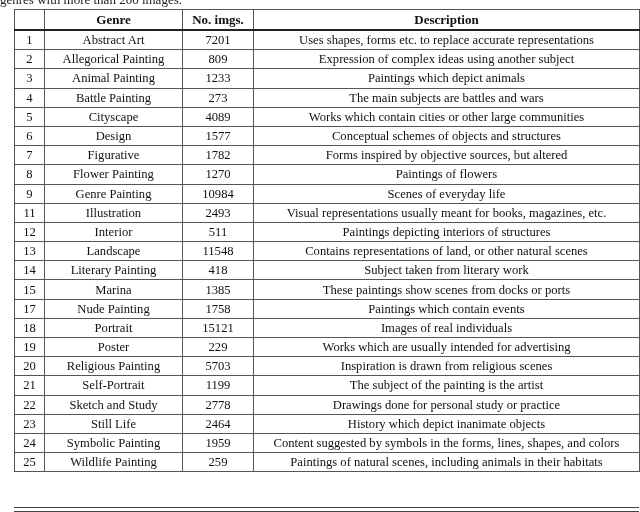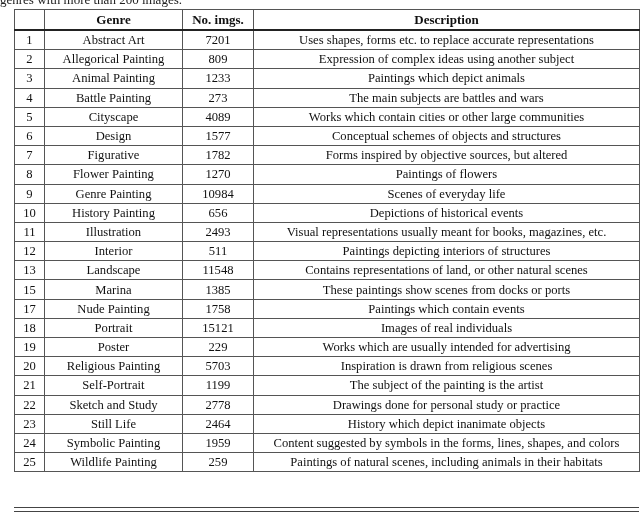--- a/index.html
+++ b/index.html
@@ -134,44 +134,44 @@
         <td>1270</td>
         <td>Paintings of flowers</td>
       </tr>
       <tr>
         <td>9</td>
         <td>Genre Painting</td>
         <td>10984</td>
         <td>Scenes of everyday life</td>
       </tr>
       <tr>
-        <td>10</td>
-        <td>History Painting</td>
-        <td>656</td>
-        <td>Depictions of historical events</td>
-      </tr>
-      <tr>
         <td>11</td>
         <td>Illustration</td>
         <td>2493</td>
         <td>Visual representations usually meant for books, magazines, etc.</td>
       </tr>
       <tr>
         <td>12</td>
         <td>Interior</td>
         <td>511</td>
         <td>Paintings depicting interiors of structures</td>
       </tr>
       <tr>
         <td>13</td>
         <td>Landscape</td>
         <td>11548</td>
         <td>Contains representations of land, or other natural scenes</td>
       </tr>
       <tr>
+        <td>14</td>
+        <td>Literary Painting</td>
+        <td>418</td>
+        <td>Subject taken from literary work</td>
+      </tr>
+      <tr>
         <td>15</td>
         <td>Marina</td>
         <td>1385</td>
         <td>These paintings show scenes from docks or ports</td>
       </tr>
       <tr>
         <td>17</td>
         <td>Nude Painting</td>
         <td>1758</td>
         <td>Paintings which contain events</td>

